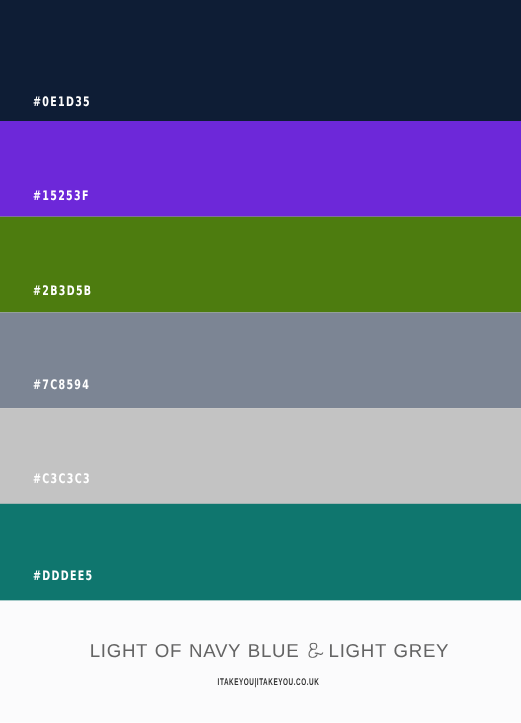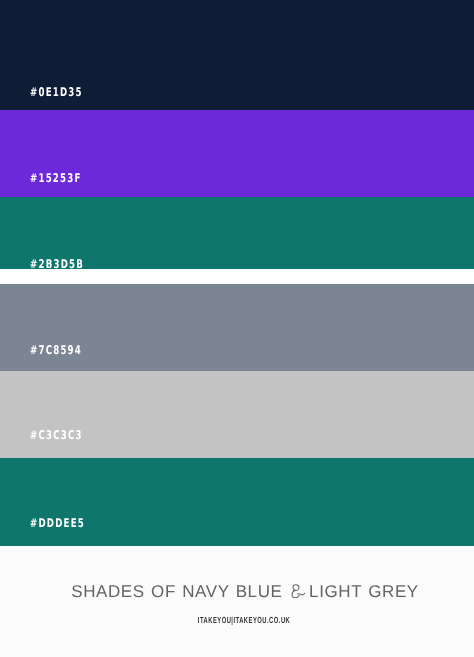--- a/index.html
+++ b/index.html
@@ -18,35 +18,35 @@
 <body>
 
 <div id="page">
   <div id="palette">
       <div class="band" style="top: 0px; height: 110px; background: rgb(14, 29, 53);">
         <div class="swatch-label" style="top: 85px;">#0E1D35</div>
       </div>
       <div class="band" style="top: 110px; height: 87px; background: #6d28d9;">
         <div class="swatch-label" style="top: 61px;">#15253F</div>
       </div>
-      <div class="band" style="top: 197px; height: 72px; background: #0f766e;">
+      <div class="band" style="top: 197px; height: 87px; background: #4d7c0f;">
         <div class="swatch-label" style="top: 60px;">#2B3D5B</div>
       </div>
       <div class="band" style="top: 284px; height: 87px; background: rgb(124, 133, 148);">
         <div class="swatch-label" style="top: 59px;">#7C8594</div>
       </div>
       <div class="band" style="top: 371px; height: 98px; background: rgb(195, 195, 195);">
         <div class="swatch-label" style="top: 57px;">#C3C3C3</div>
       </div>
       <div class="band" style="top: 458px; height: 88px; background: #0f766e;">
         <div class="swatch-label" style="top: 58px;">#DDDEE5</div>
       </div>
     </div>
   <div class="footer" id="footer" style="background: rgb(251, 251, 252);">
-    <div class="footer-title"><span class="t-pre">SHADES OF NAVY BLUE </span><span class="amp"><svg viewBox="0 0 118 122" width="14" height="14.5" aria-hidden="true">
+    <div class="footer-title"><span class="t-pre">LIGHT OF NAVY BLUE </span><span class="amp"><svg viewBox="0 0 118 122" width="14" height="14.5" aria-hidden="true">
             <path d="M62 45C65.5 39 67 33.5 67 28C67 16 56 6.5 41.5 6.5C27 6.5 16.5 15.5 16.5 27.5C16.5 35.5 20.5 42 29 49.5" fill="none" stroke="#646464" stroke-width="8.5" stroke-linecap="round"></path>
             <path d="M56 52.5H21" fill="none" stroke="#646464" stroke-width="8.5" stroke-linecap="round"></path>
             <path d="M35 52.5C18 60 8 74 8 90.5C8 105.5 19.5 116 36.5 116C52 116 64 107.5 69.5 95" fill="none" stroke="#646464" stroke-width="8.5" stroke-linecap="round"></path>
             <path d="M55 82C67 82 80 85 92 90C101 93.5 108 90 114 79" fill="none" stroke="#646464" stroke-width="8.5" stroke-linecap="round"></path>
           </svg></span><span class="t-post"> LIGHT GREY</span></div>
     <div class="footer-credit"><span>ITAKEYOU|ITAKEYOU.CO.UK</span></div>
   </div>
 </div>
 
 </body></html>

